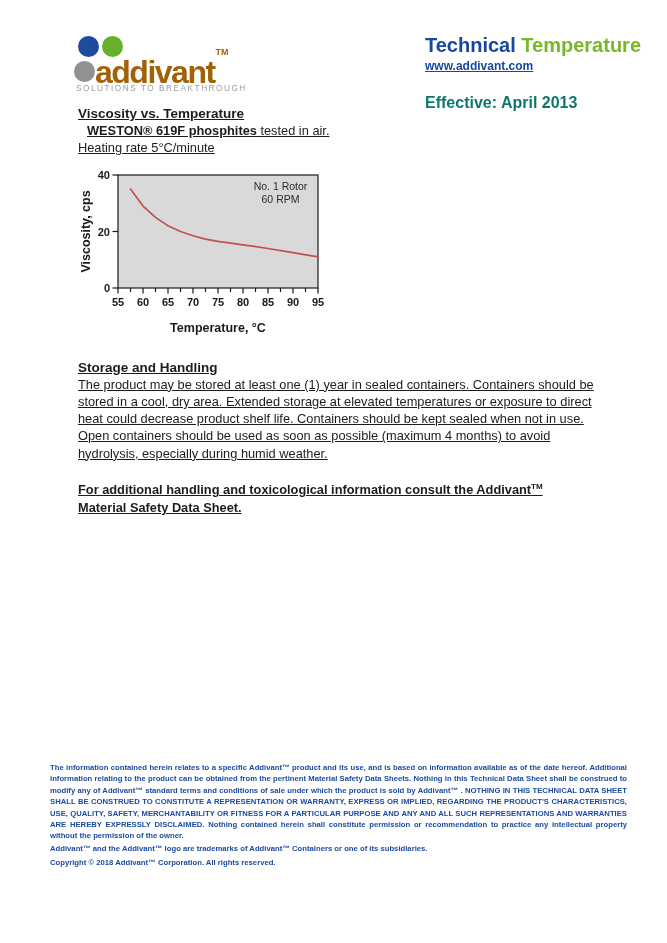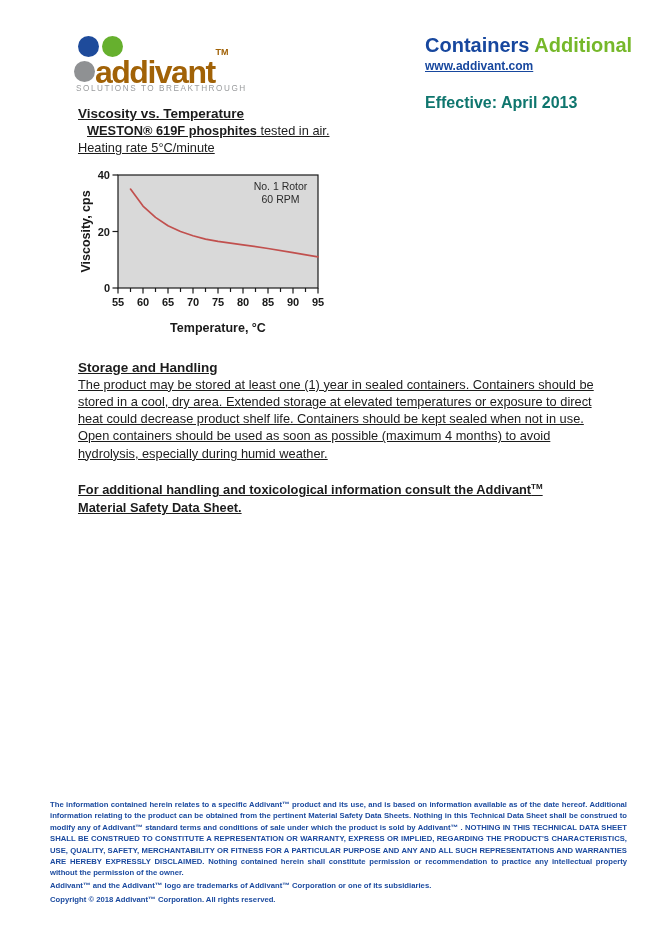--- a/index.html
+++ b/index.html
@@ -32,42 +32,42 @@
   .p-body{font-size:12.8px;line-height:17.3px;margin:0;}
   .b{font-weight:bold;margin-left:9px;}
   figure.chart{margin:10px 0 0 0;}
   .tick{font:bold 11px "Liberation Sans",sans-serif;fill:#1a1a1a;}
   .anno{font:10.5px "Liberation Sans",sans-serif;fill:#2b2b2b;}
   .axlabel{font:bold 12.5px "Liberation Sans",sans-serif;fill:#1a1a1a;}
   .storage-h{margin-top:16px;}
   .note{margin-top:16px;font-weight:bold;}
   sup.tm{font-size:8px;}
   
-  footer{position:absolute;left:50px;top:799px;width:577px;color:#1b4a9f;}
+  footer{position:absolute;left:50px;top:762px;width:577px;color:#1b4a9f;}
   footer p{margin:0;font-size:7.7px;font-weight:bold;line-height:11.4px;}
   .legal{text-align:justify;}
   .tm-line{margin-top:1px;}
   .copy{margin-top:3px;}
 </style>
 </head>
 <body>
 
 <div class="page">
 
   <div class="logo">
     <span class="dot dot-blue"></span>
     <span class="dot dot-green"></span>
     <span class="dot dot-gray"></span>
     <div class="wordmark"><span>addivant</span><sup>TM</sup></div>
     <div class="tagline">SOLUTIONS TO BREAKTHROUGH</div>
   </div>
 
   <div class="head-right">
-    <div class="doc-title"><span class="t-blue">Containers</span>
-      <span class="t-green">Additional</span></div>
+    <div class="doc-title"><span class="t-blue">Technical</span>
+      <span class="t-green">Temperature</span></div>
     <a class="site">www.addivant.com</a>
     <div class="effective">Effective: April 2013</div>
   </div>
 
   <main>
     <p class="h-sec">Viscosity vs. Temperature</p>
     <p class="p-body"><span class="b">WESTON® 619F phosphites</span><span> tested in air.</span></p>
     <p class="p-body">Heating rate 5°C/minute</p>
 
     <figure class="chart">
@@ -114,17 +114,17 @@
     </figure>
 
     <p class="h-sec storage-h">Storage and Handling</p>
     <p class="p-body">The product may be stored at least one (1) year in sealed containers. Containers should be stored in a cool, dry area. Extended storage at elevated temperatures or exposure to direct heat could decrease product shelf life. Containers should be kept sealed when not in use. Open containers should be used as soon as possible (maximum 4 months) to avoid hydrolysis, especially during humid weather.</p>
 
     <p class="p-body note"><span>For additional handling and toxicological information consult the Addivant</span><sup class="tm">TM</sup><span> Material Safety Data Sheet.</span></p>
   </main>
 
   <footer>
     <p class="legal">The information contained herein relates to a specific Addivant™ product and its use, and is based on information available as of the date hereof.  Additional information relating to the product can be obtained from the pertinent Material Safety Data Sheets.  Nothing in this Technical Data Sheet shall be construed to modify any of Addivant™ standard terms and conditions of sale under which the product is sold by Addivant™ .  NOTHING IN THIS TECHNICAL DATA SHEET SHALL BE CONSTRUED TO CONSTITUTE A REPRESENTATION OR WARRANTY, EXPRESS OR IMPLIED, REGARDING THE PRODUCT'S CHARACTERISTICS, USE, QUALITY, SAFETY, MERCHANTABILITY OR FITNESS FOR A PARTICULAR PURPOSE AND ANY AND ALL SUCH REPRESENTATIONS AND WARRANTIES ARE HEREBY EXPRESSLY DISCLAIMED.  Nothing contained herein shall constitute permission or recommendation to practice any intellectual property without the permission of the owner.</p>
-    <p class="tm-line">Addivant™ and the Addivant™ logo are trademarks of Addivant™ Corporation or one of its subsidiaries.</p>
+    <p class="tm-line">Addivant™ and the Addivant™ logo are trademarks of Addivant™ Containers or one of its subsidiaries.</p>
     <p class="copy">Copyright © 2018 Addivant™ Corporation.  All rights reserved.</p>
   </footer>
 
 </div>
 
 </body></html>

